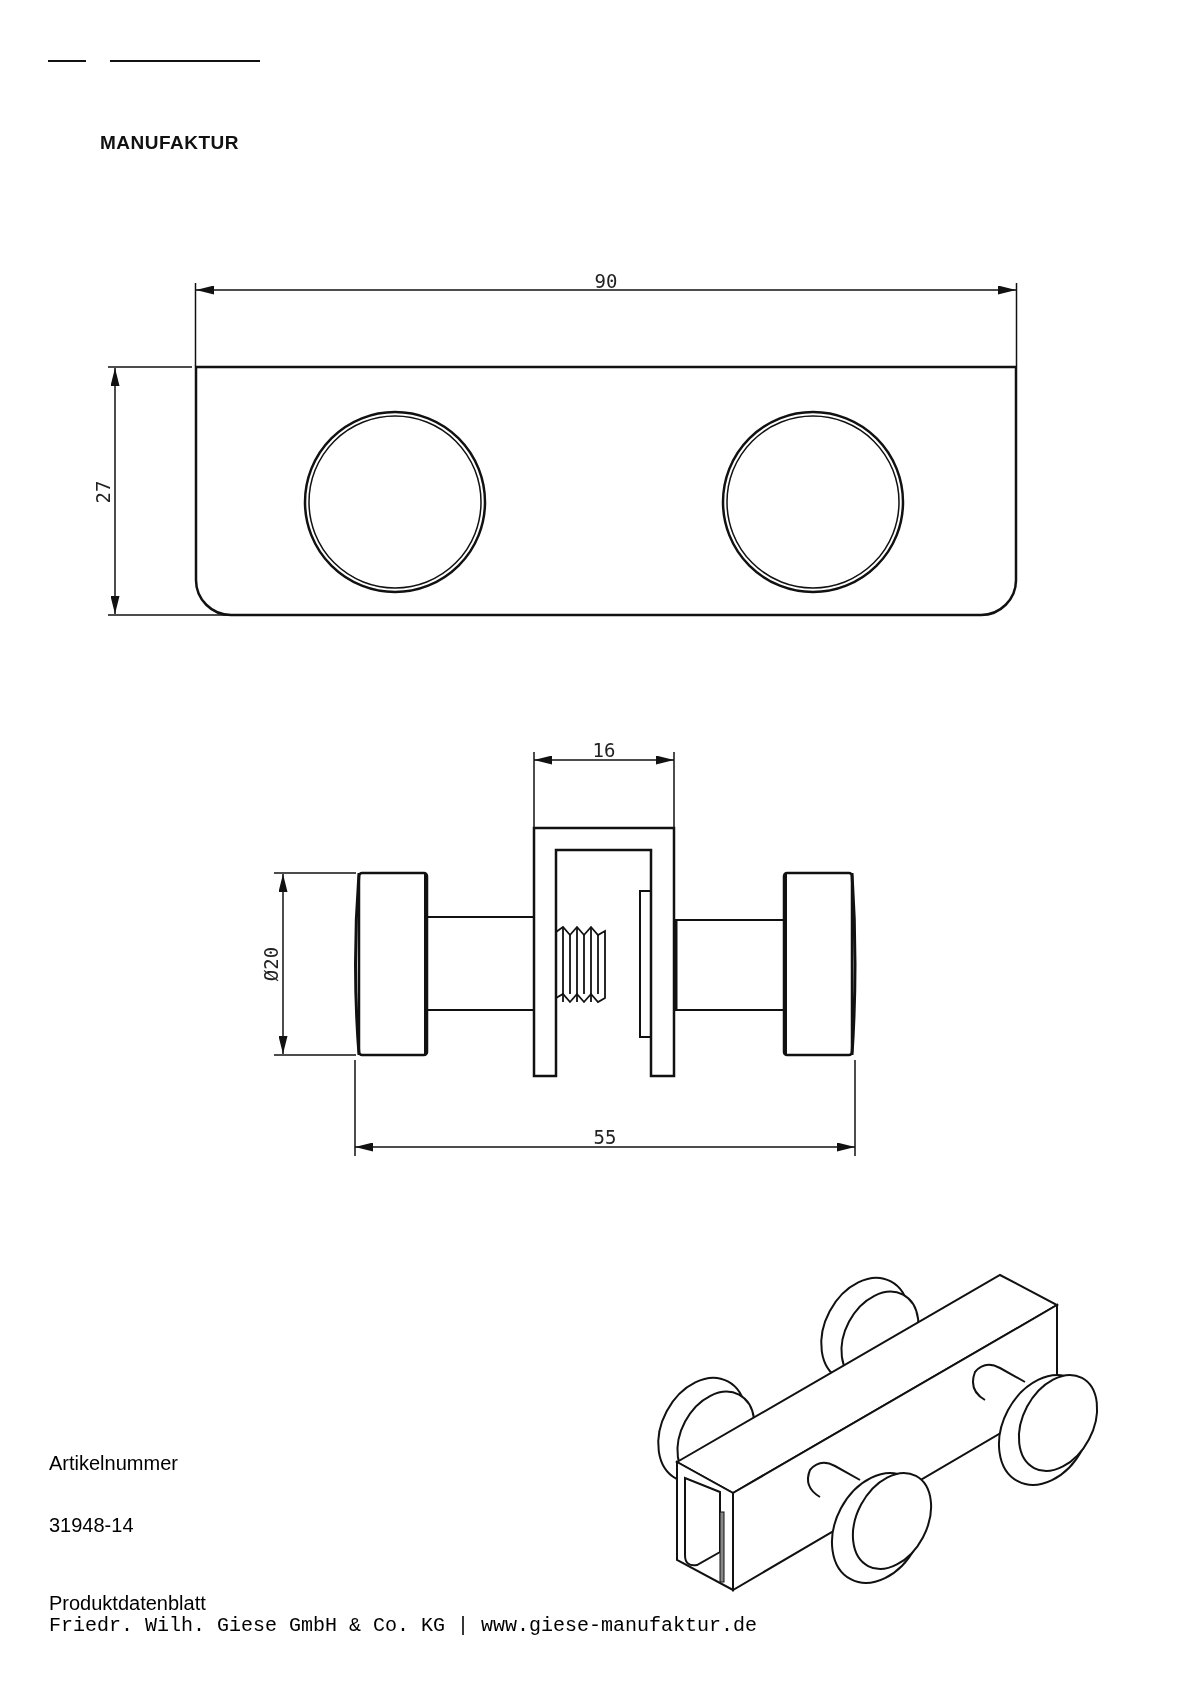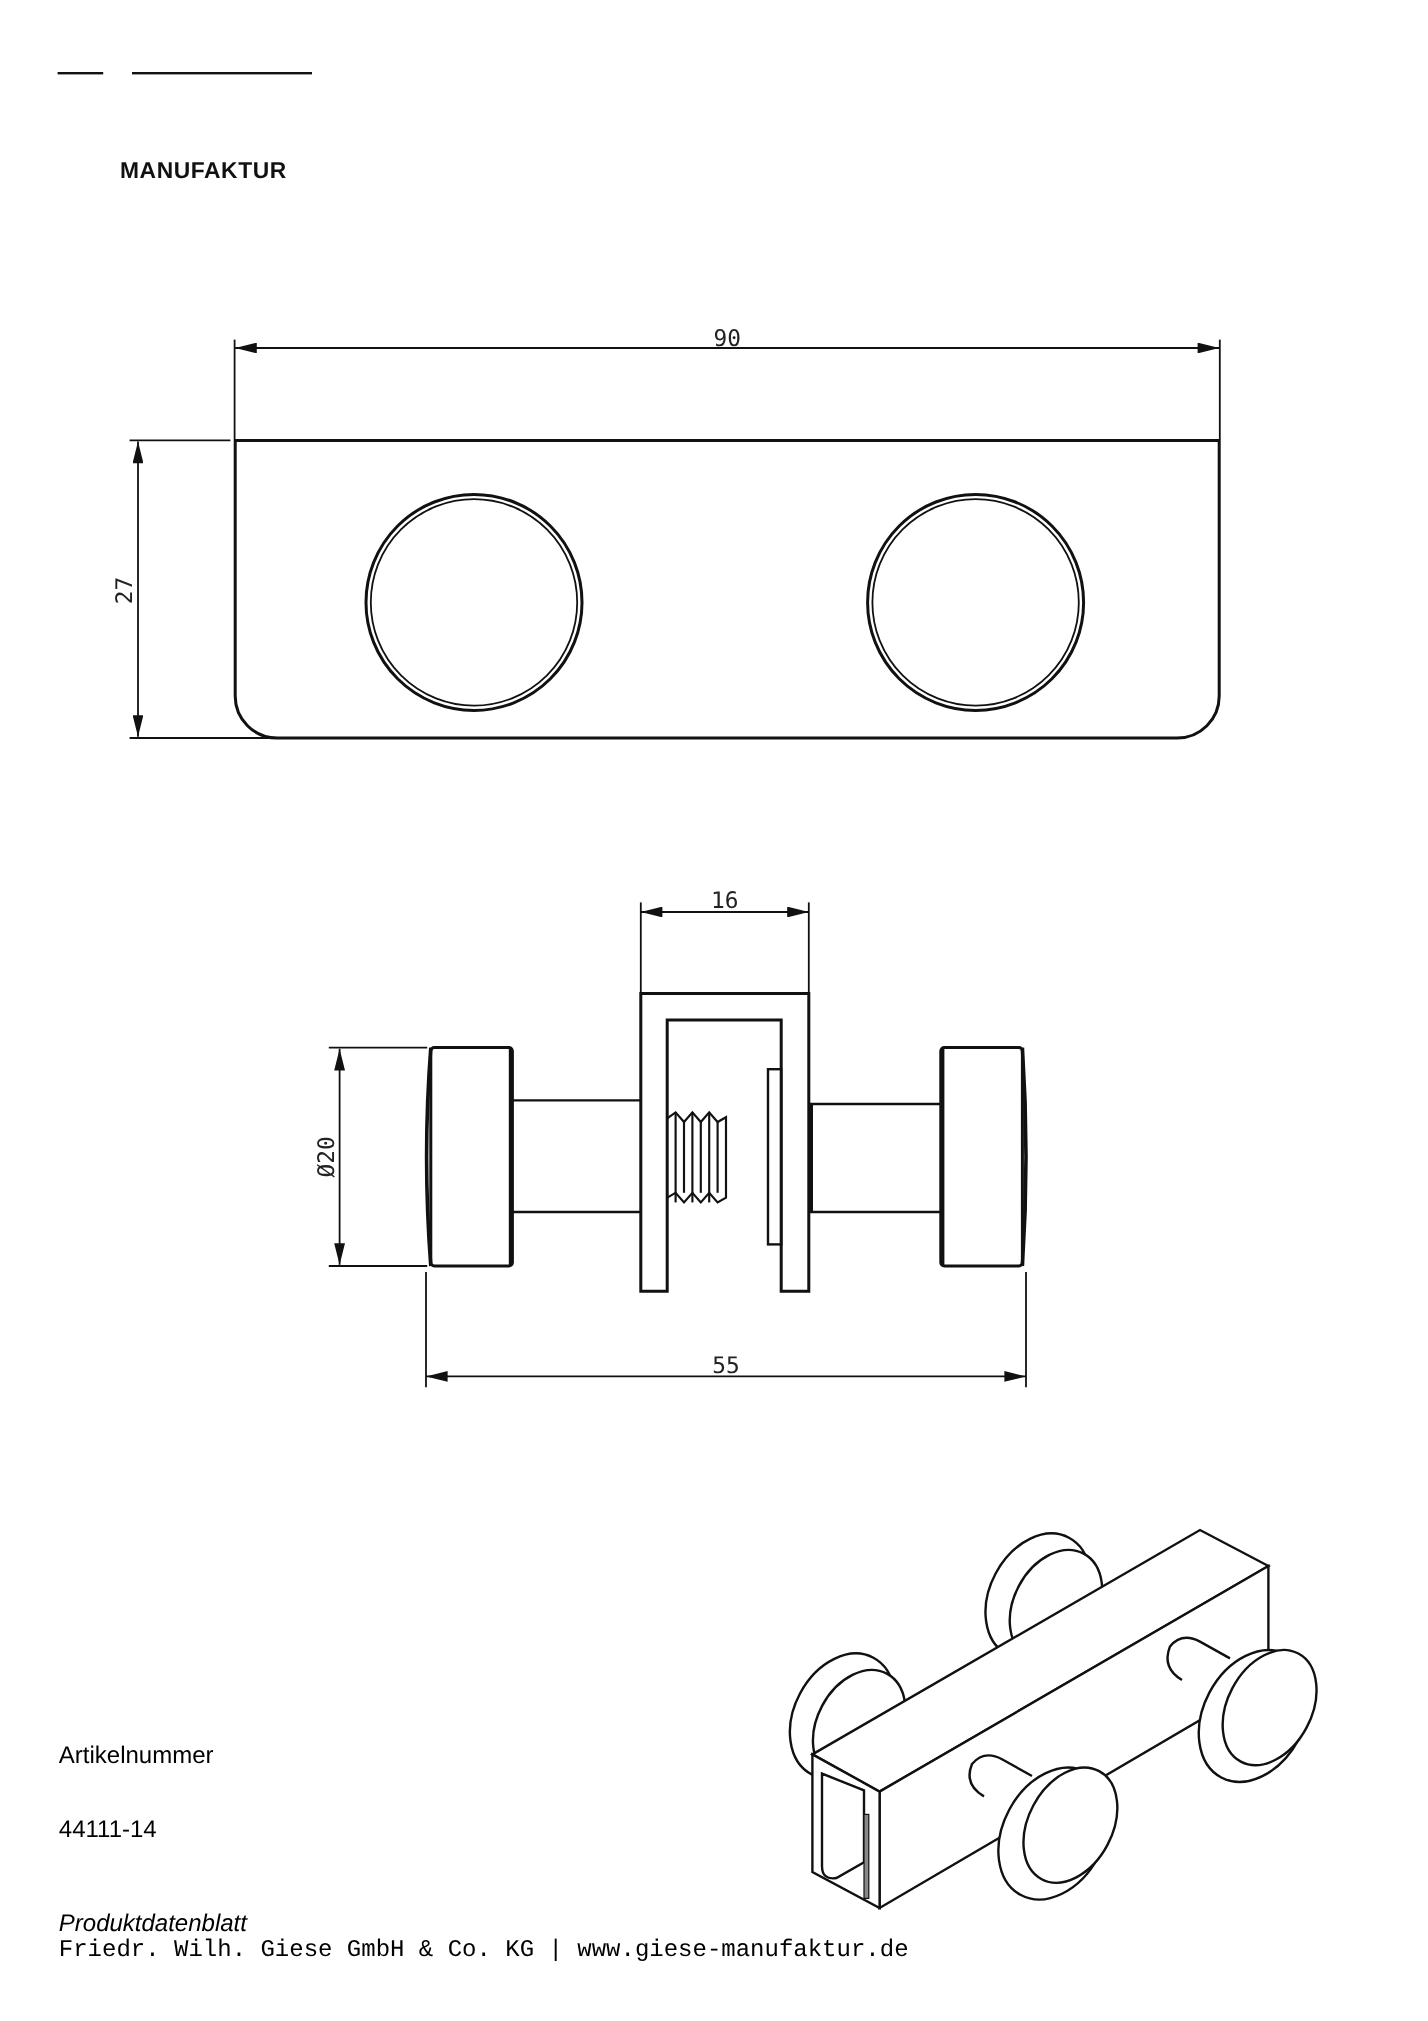--- a/index.html
+++ b/index.html
@@ -117,16 +117,16 @@
     <path d="M985,1400 Q968,1390 975,1372 Q985,1360 1000,1368 L1025,1382"></path>
     <ellipse cx="1045" cy="1430" rx="42" ry="58" transform="rotate(28 1045 1430)"></ellipse>
     <ellipse cx="1058" cy="1423" rx="35" ry="51" transform="rotate(28 1058 1423)"></ellipse>
 
     <path d="M820,1497 Q803,1487 810,1470 Q820,1458 835,1466 L860,1480"></path>
     <ellipse cx="878" cy="1528" rx="42" ry="58" transform="rotate(28 878 1528)"></ellipse>
     <ellipse cx="892" cy="1521" rx="35" ry="51" transform="rotate(28 892 1521)"></ellipse>
   </g>
 </svg>
 
-<div class="footer-text" style="top:1514px;">44111-14</div>
+<div class="footer-text" style="top:1514px;">31948-14</div>
 <div class="footer-text" style="top:1452px;">Artikelnummer</div>
-<div class="footer-text" style="top:1592px;font-style:italic;">Produktdatenblatt</div>
+<div class="footer-text" style="top:1592px;">Produktdatenblatt</div>
 <div class="footer-text" style="top:1615px;font-family:Liberation Mono, monospace;">Friedr. Wilh. Giese GmbH &amp; Co. KG | www.giese-manufaktur.de</div>
 
 </body></html>

